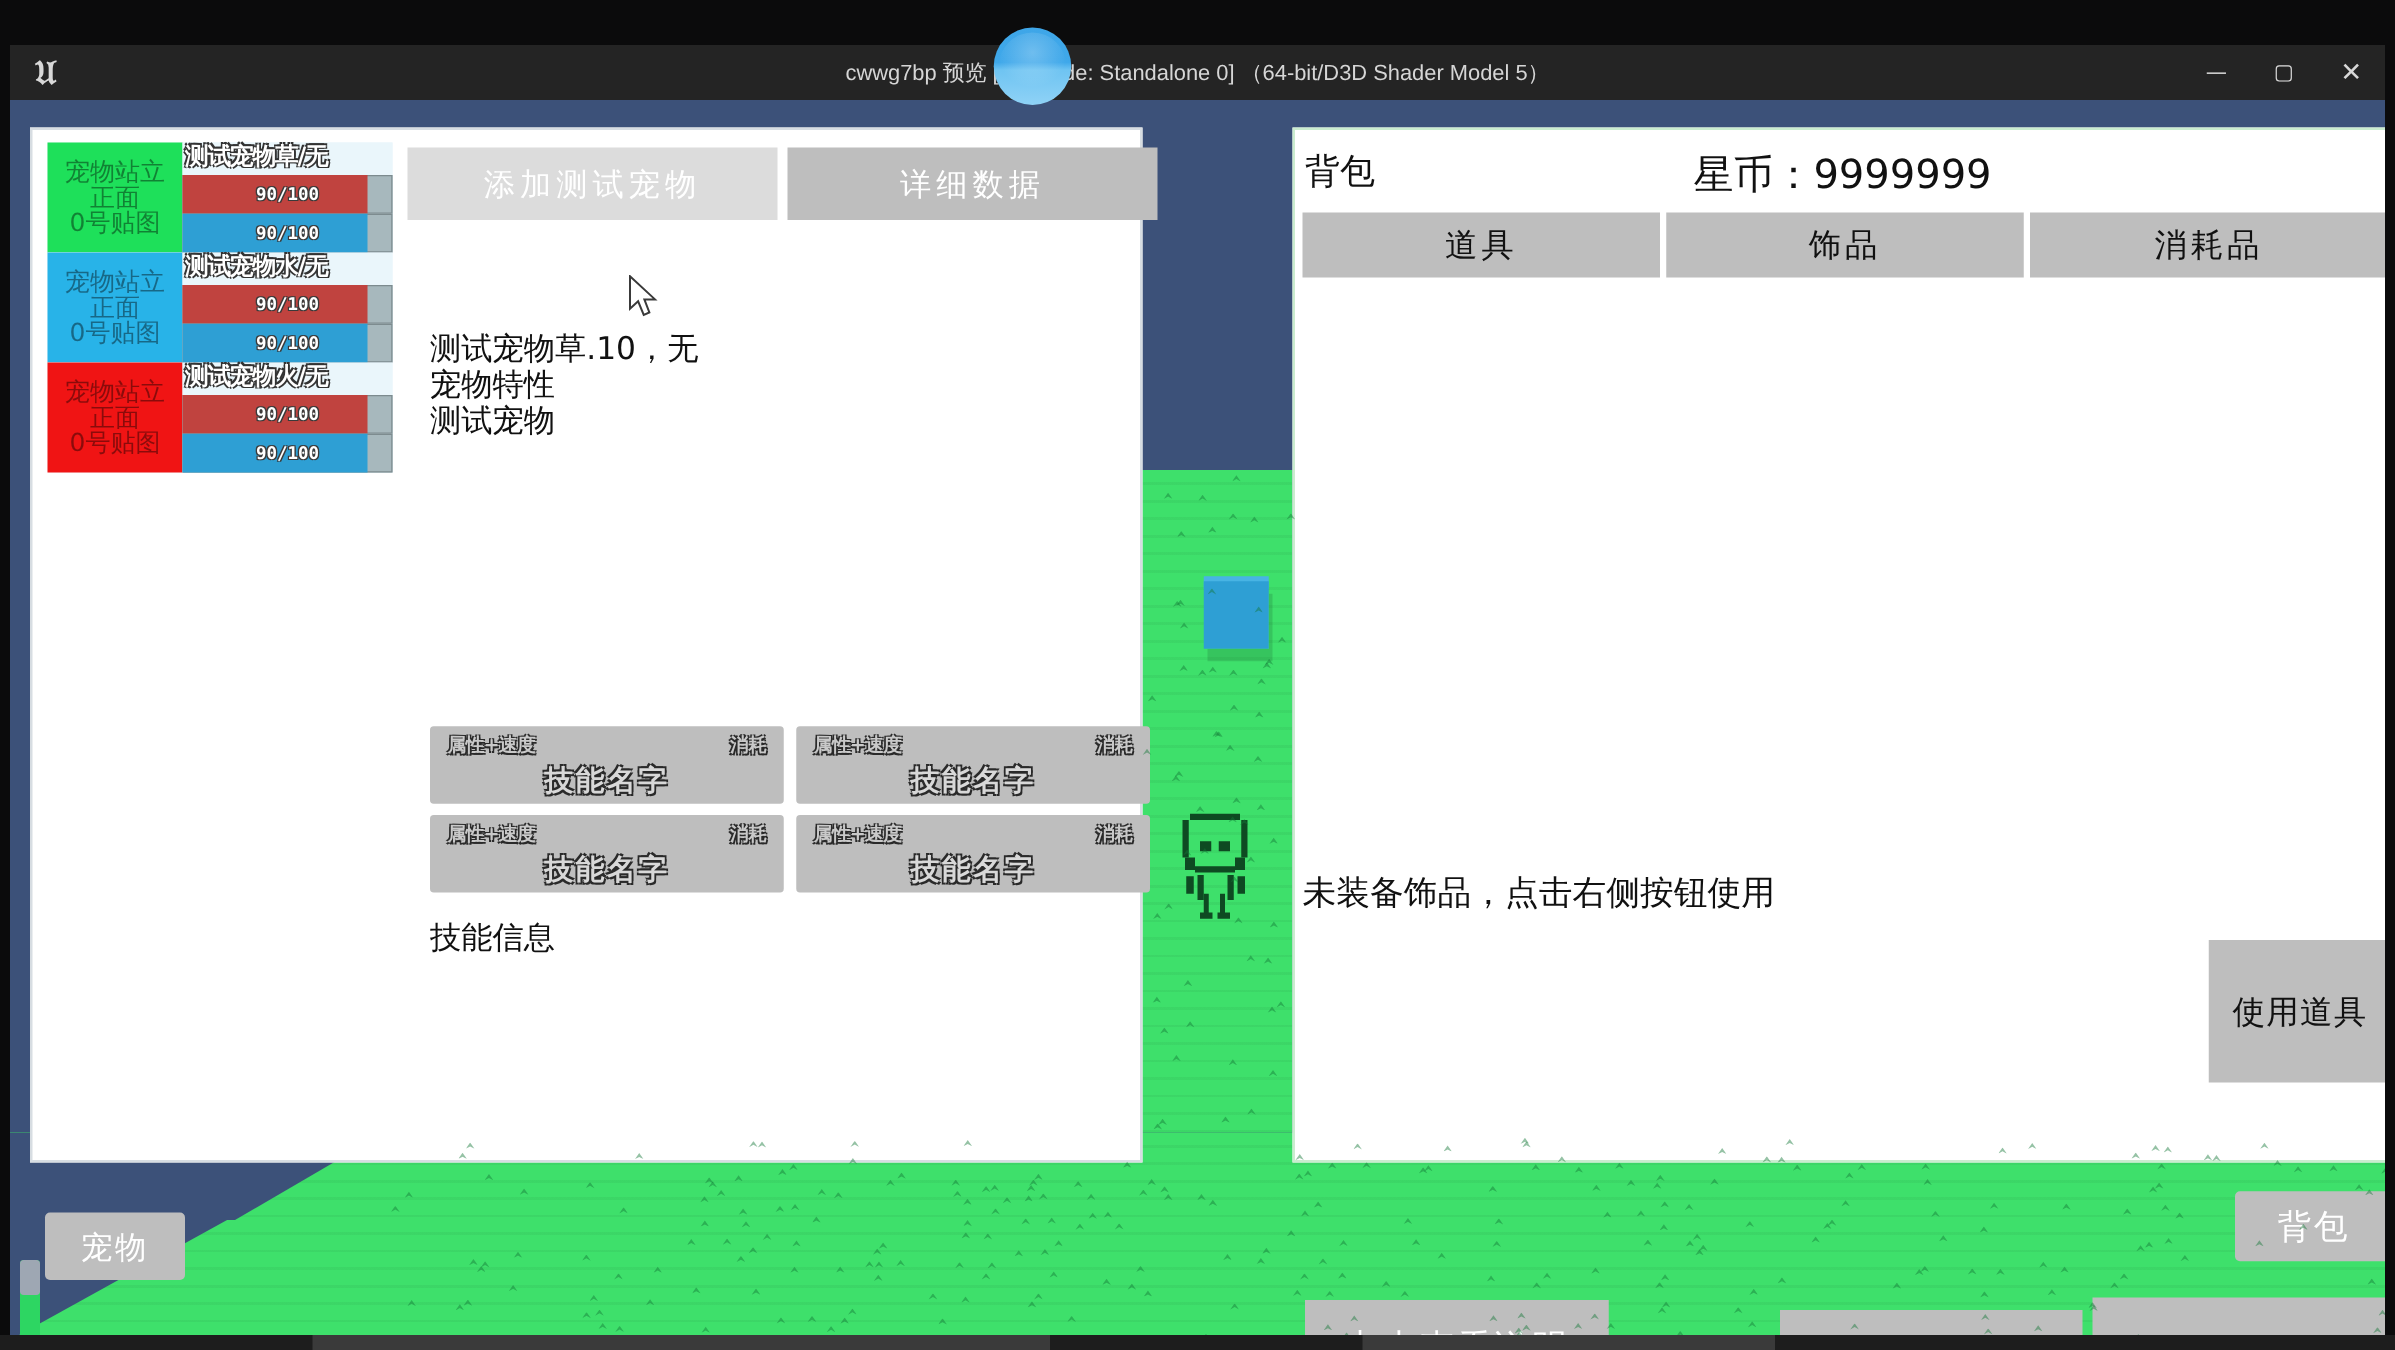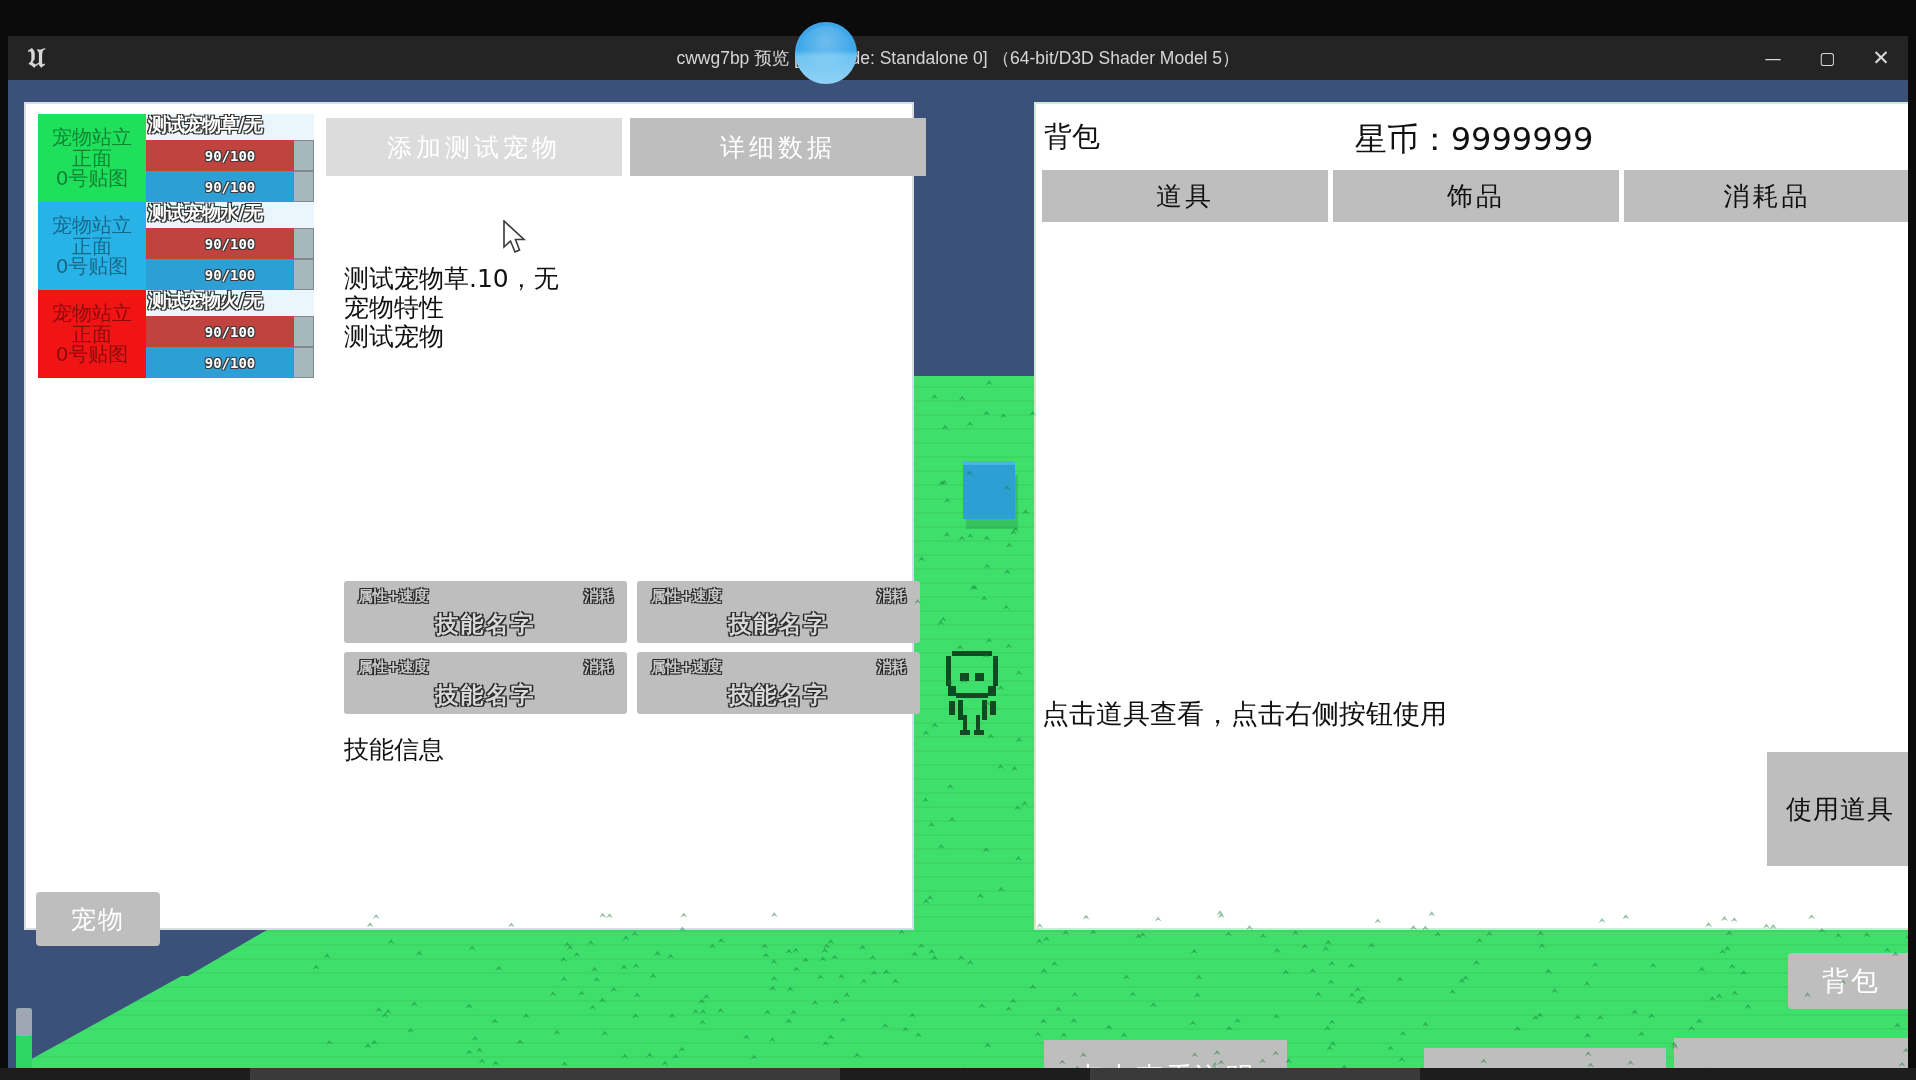--- a/index.html
+++ b/index.html
@@ -426,22 +426,22 @@
     display: flex; align-items: center; justify-content: center;
     font-size: 26px;
     color: #111;
     font-family: "DejaVu Sans", sans-serif;
     letter-spacing: 1px;
   }
 
   
   #hud-pet-btn {
     position: absolute;
-    left: 28px; top: 812px;
-    width: 124px; height: 54px;
+    left: 28px; top: 890px;
+    width: 112px; height: 54px;
     background: #bebebe;
     border-radius: 4px;
     display: flex; align-items: center; justify-content: center;
     font-size: 25px;
     color: #ffffff;
     font-family: "DejaVu Sans", sans-serif;
     letter-spacing: 2px;
   }
   #hud-bag-btn {
     position: absolute;
@@ -682,21 +682,21 @@
     </div>
 
     <div id="bag-panel">
       <div id="bag-title">背包</div>
       <div id="bag-coin">星币：9999999</div>
       <div id="bag-tabs">
         <div class="bag-tab">道具</div>
         <div class="bag-tab">饰品</div>
         <div class="bag-tab">消耗品</div>
       </div>
-      <div id="bag-hint">点击道具查看，点击右侧按钮使用</div>
+      <div id="bag-hint">未装备饰品，点击右侧按钮使用</div>
       <div id="bag-use-btn">使用道具</div>
     </div>
 
     <div id="hud-pet-btn">宠物</div>
     <div id="hud-bag-btn">背包</div>
 
     <div id="left-slider">
       <div id="left-slider-knob"></div>
     </div>
 

